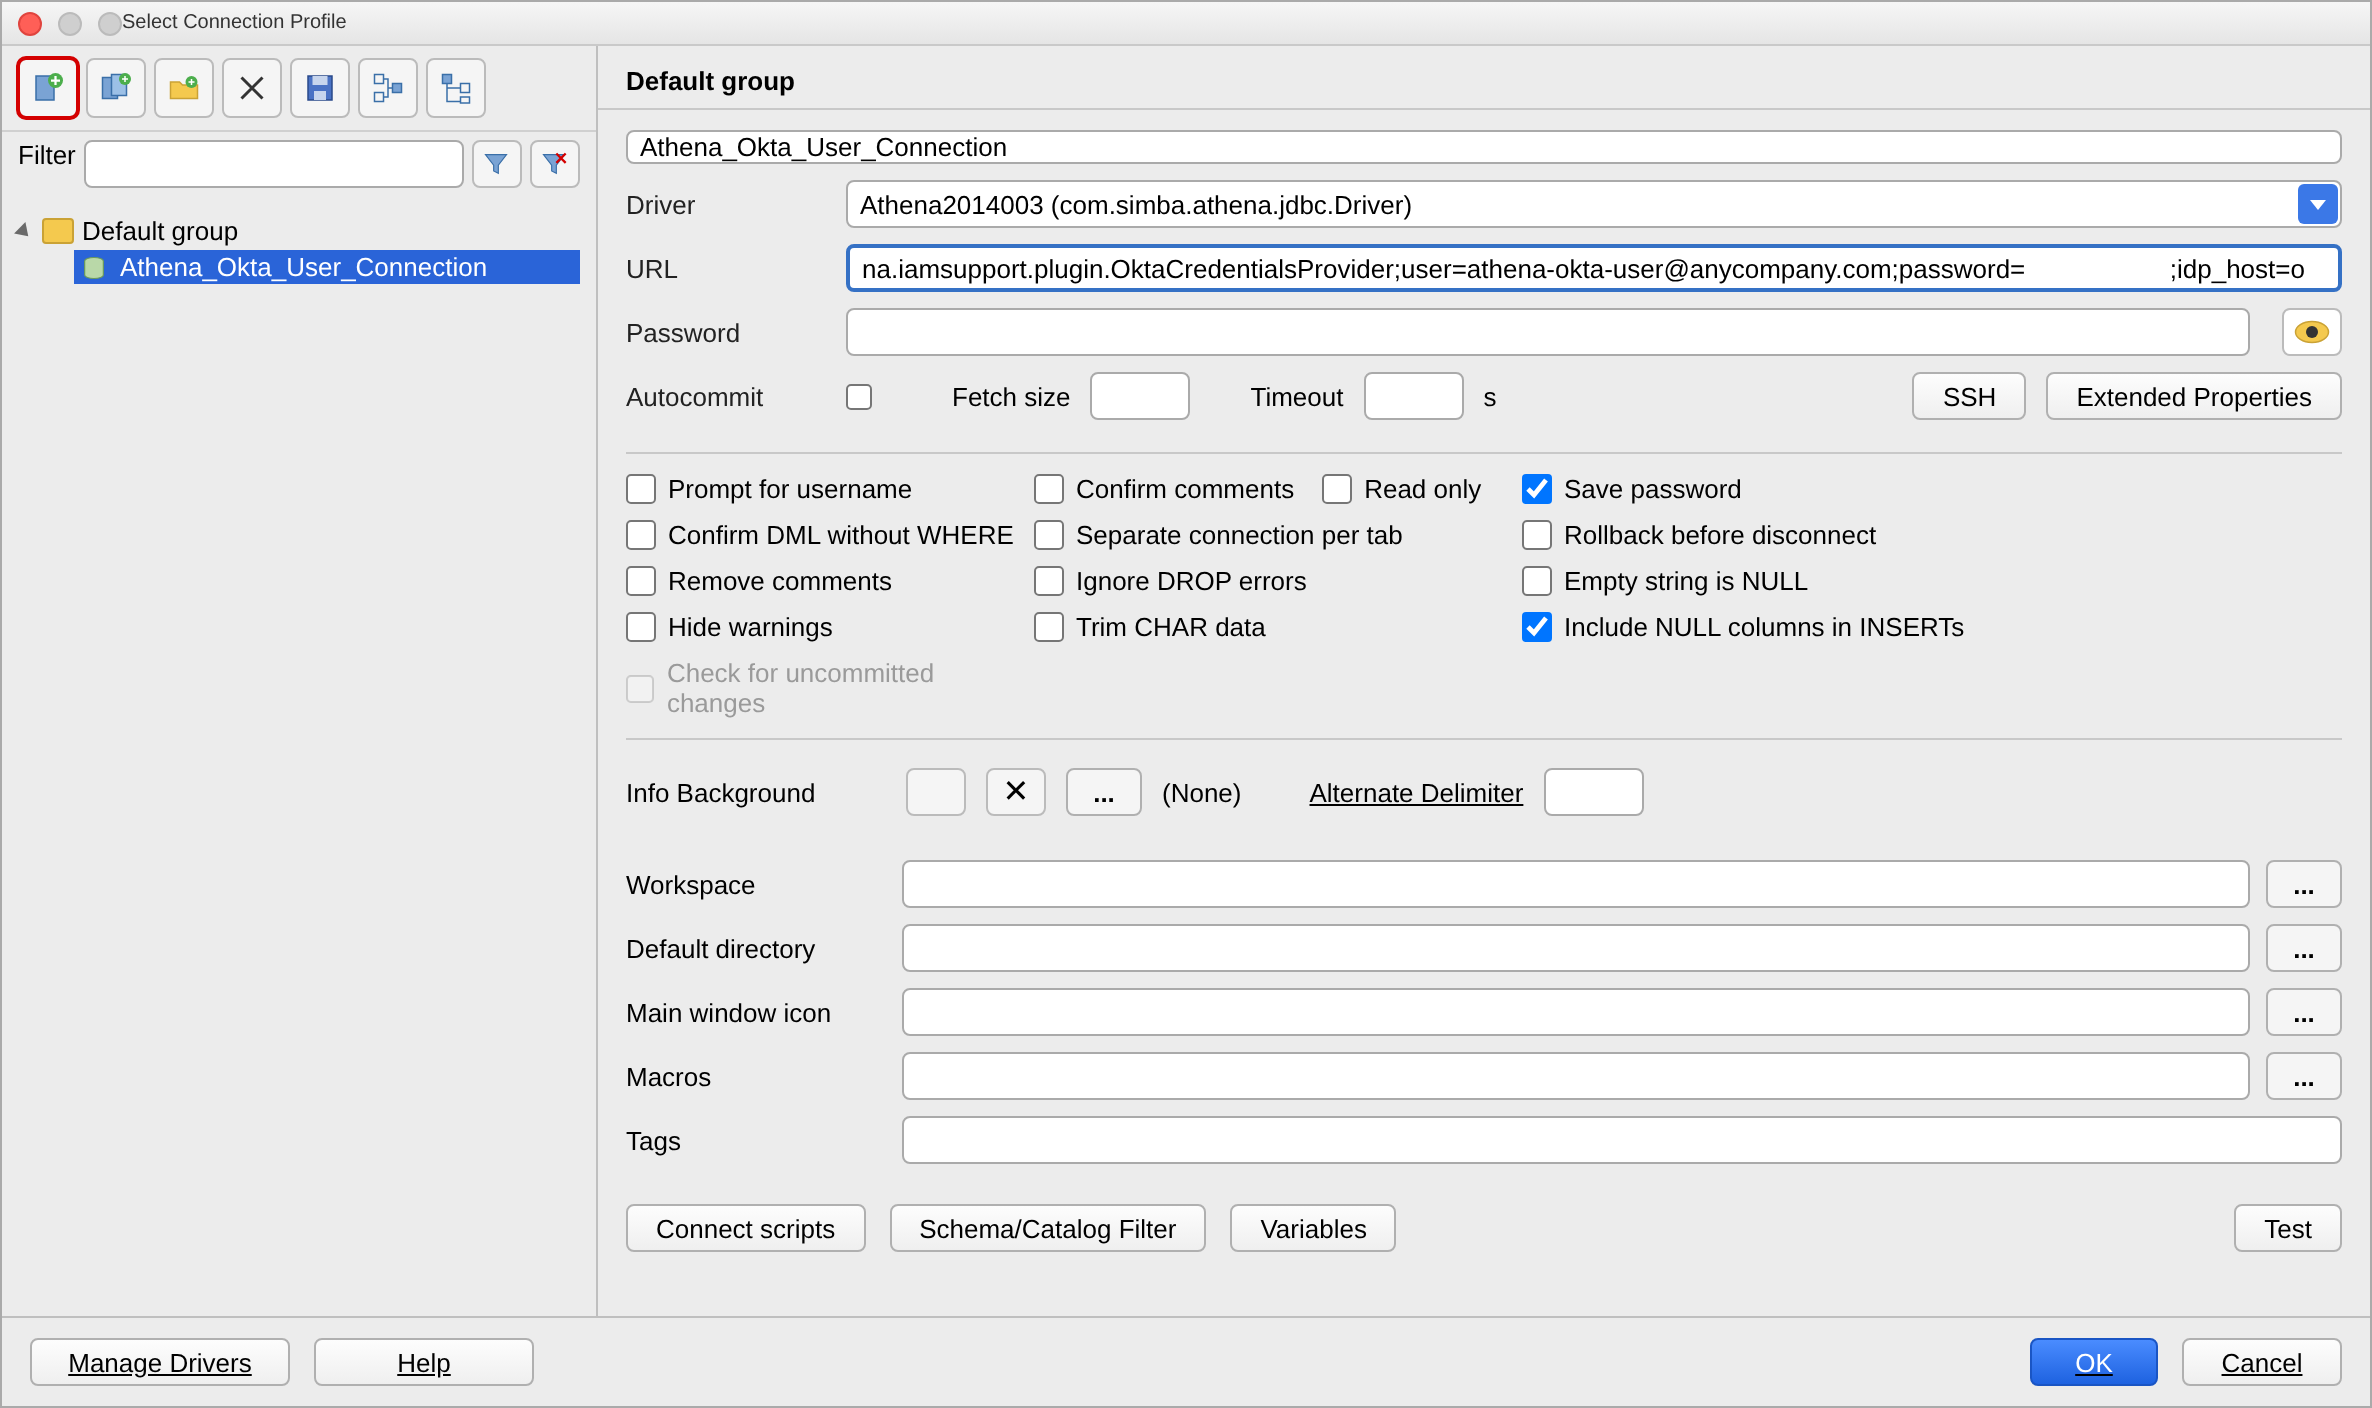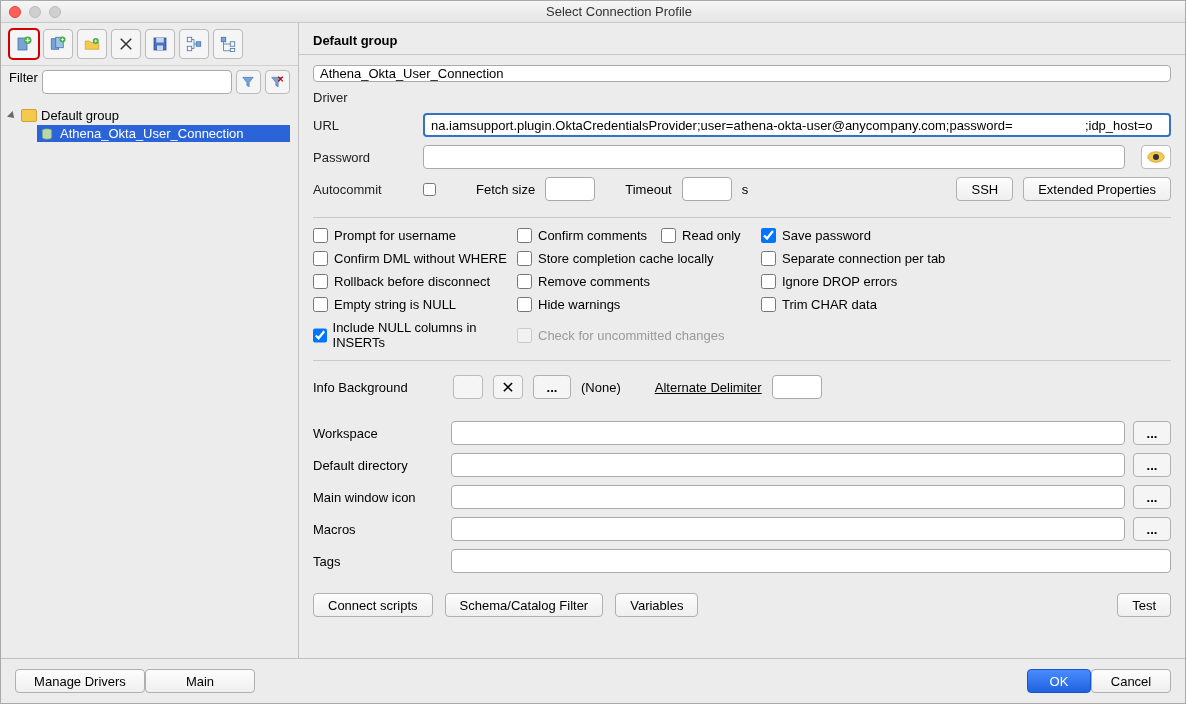--- a/index.html
+++ b/index.html
@@ -3,21 +3,21 @@
 <meta charset="utf-8">
 <style>
   * { box-sizing: border-box; margin: 0; padding: 0; font-family: -apple-system, "Helvetica Neue", Arial, sans-serif; font-size: 13px; }
   body { background: #ececec; width: 1186px; height: 704px; display: flex; flex-direction: column; border: 1px solid #aaa; }
   .titlebar { height: 22px; background: linear-gradient(#f6f6f6,#e5e5e5); display:flex; align-items:center; padding:0 8px; border-bottom:1px solid #c9c9c9; }
   .traffic { display:flex; gap:8px; }
   .dot { width:12px; height:12px; border-radius:50%; }
   .red{background:#ff5f57;border:1px solid #e0443e;}
   .yellow{background:#cfcfcf;border:1px solid #bbb;}
   .green{background:#cfcfcf;border:1px solid #bbb;}
-  .title { flex:1; text-align:center; font-size:13px; color:#333; }
+  .title { flex:1; text-align:left; font-size:10px; color:#333; }
   .main { flex:1; display:flex; overflow:hidden; }
   .leftpane { width:298px; border-right:1px solid #bfbfbf; background:#ececec; display:flex; flex-direction:column; }
   .toolbar { display:flex; gap:4px; padding:6px 8px; border-bottom:1px solid #d0d0d0; align-items:center; flex-wrap:wrap; }
   .tbtn { width:30px; height:30px; background:#f5f5f5; border:1px solid #bbb; border-radius:4px; display:flex; align-items:center; justify-content:center; cursor:pointer; position:relative; }
   .tbtn.highlight { outline:2px solid #d40000; outline-offset:-1px; }
   .tbtn svg{width:18px;height:18px;}
   .filterrow { display:flex; align-items:flex-start; gap:4px; padding:4px 8px 8px 8px; }
   .filterrow label{ font-size:13px;}
   .filterrow input{ flex:1; height:22px; border:1px solid #aaa; border-radius:3px; padding:0 4px;}
   .smallbtn{width:28px;height:24px;border:1px solid #bbb;border-radius:4px;background:#f5f5f5;display:flex;align-items:center;justify-content:center;cursor:pointer;}
@@ -45,21 +45,21 @@
   .btn{ height:24px; padding:0 14px; border:1px solid #b0b0b0; border-radius:4px; background:linear-gradient(#fdfdfd,#efefef); cursor:pointer; font-size:13px;}
   .btn.primary{ background:linear-gradient(#4a8cff,#1e62e0); color:white; border-color:#1a55c4;}
   .checkarea{ border-top:1px solid #c8c8c8; border-bottom:1px solid #c8c8c8; margin-top:8px; padding:10px 0; display:grid; grid-template-columns: 200px 240px 1fr; row-gap:8px; column-gap:4px;}
   .chk{display:flex;align-items:center;gap:6px;}
   .chk input{width:15px;height:15px;}
   .chk.disabled{color:#9a9a9a;}
   .pathrow{display:flex;align-items:center;gap:8px;}
   .pathrow label{width:130px;flex-shrink:0;}
   .pathrow input{flex:1;}
   .dotsbtn{width:38px;height:24px;border:1px solid #b0b0b0;border-radius:4px;background:#f5f5f5;font-weight:bold;cursor:pointer;}
-  .footer{ border-top:1px solid #bfbfbf; padding:10px 14px; display:flex; gap:0; align-items:center; background:#ececec;}
+  .footer{ border-top:1px solid #bfbfbf; padding:10px 14px; display:flex; gap:12px; align-items:center; background:#ececec;text-decoration:underline;}
   .footer .spacer{flex:1;}
   .inforow{display:flex;align-items:center;gap:10px;}
   .colorbox{width:30px;height:24px;border:1px solid #bbb;border-radius:4px;background:#f5f5f5;}
   .xbtn{width:30px;height:24px;border:1px solid #bbb;border-radius:4px;background:#f5f5f5;display:flex;align-items:center;justify-content:center;cursor:pointer;font-size:16px;}
   .btnrow{display:flex;gap:12px;margin-top:12px;align-items:center;}
   .underline-link{text-decoration:underline;cursor:pointer;}
   .smallinput{width:50px;height:22px;border:1px solid #aaa;border-radius:3px;padding:0 4px;}
 </style>
 </head>
 <body>
@@ -160,20 +160,26 @@
     </div>
   </div>
 
   <div class="rightpane">
     <div class="grouphead">Default group</div>
     <div class="form">
       <input type="text" class="wide" value="Athena_Okta_User_Connection" style="">
 
       <div class="row">
         <label class="lbl">Driver</label>
+        <div class="selwrap">
+          <select class="driver">
+            <option>Athena2014003 (com.simba.athena.jdbc.Driver)</option>
+          </select>
+          <div class="selarrow"></div>
+        </div>
       </div>
 
       <div class="row">
         <label class="lbl">URL</label>
         <input type="text" class="wide urlinput" value="na.iamsupport.plugin.OktaCredentialsProvider;user=athena-okta-user@anycompany.com;password=                    ;idp_host=o" style="">
       </div>
 
 
       <div class="row">
         <label class="lbl">Password</label>
@@ -218,24 +224,20 @@
         </div>
 
         <label class="chk">
             <input type="checkbox" checked="" style="">
             <span>Save password</span>
           </label>
         <label class="chk">
             <input type="checkbox" style="">
             <span>Confirm DML without WHERE</span>
           </label>
-        <label class="chk">
-            <input type="checkbox" style="">
-            <span>Store completion cache locally</span>
-          </label>
 
         <label class="chk">
             <input type="checkbox" style="">
             <span>Separate connection per tab</span>
           </label>
         <label class="chk">
             <input type="checkbox" style="">
             <span>Rollback before disconnect</span>
           </label>
         <label class="chk">
@@ -315,17 +317,17 @@
         <span style="flex:1"></span>
         <button class="btn">Test</button>
       </div>
       <div style="height:6px"></div>
     </div>
   </div>
 </div>
 
 <div class="footer">
   <button class="btn" style="width:130px">Manage Drivers</button>
-  <button class="btn" style="width:110px">Main</button>
+  <button class="btn" style="width:110px">Help</button>
   <div class="spacer"></div>
   <button class="btn primary" style="width:64px">OK</button>
   <button class="btn" style="width:80px">Cancel</button>
 </div>
 
 </body></html>

